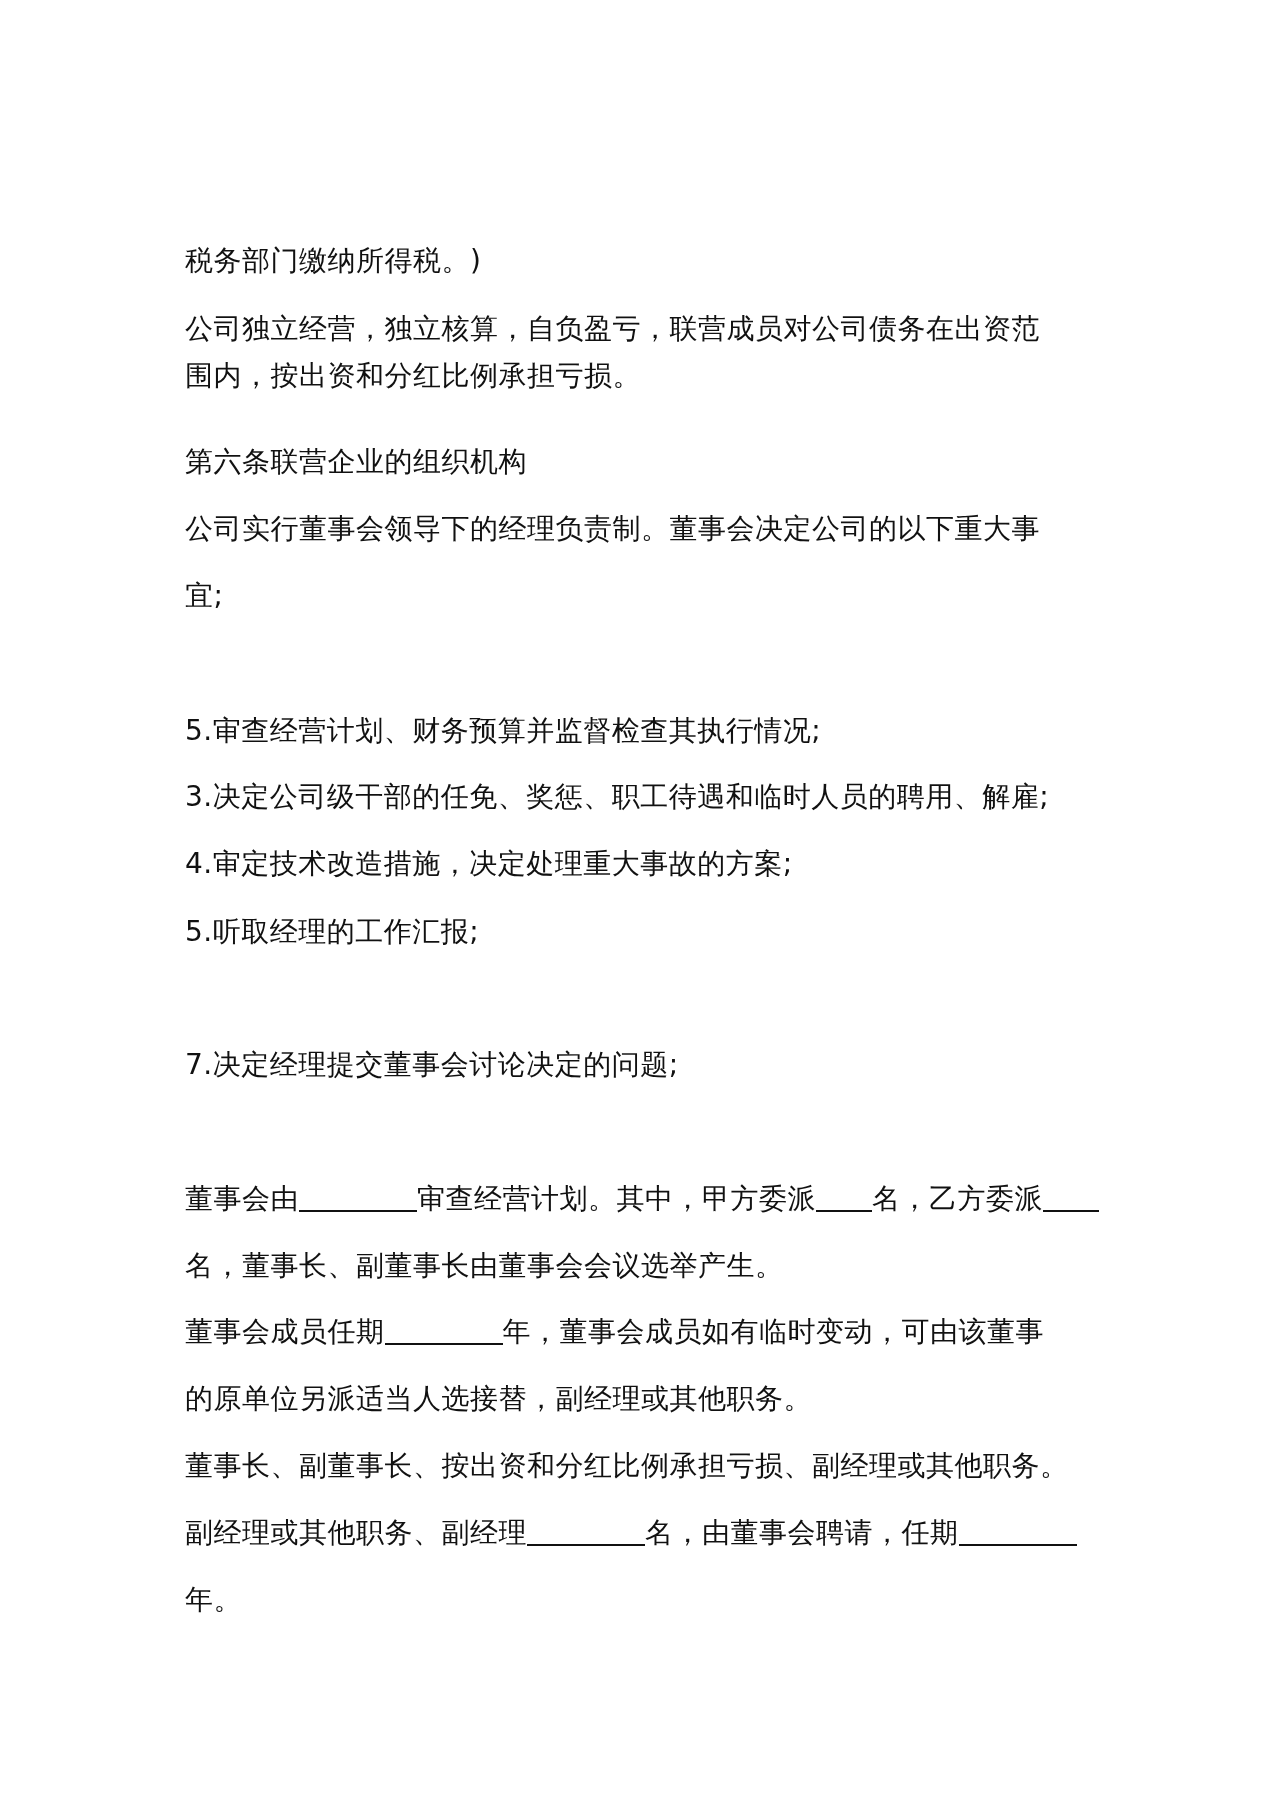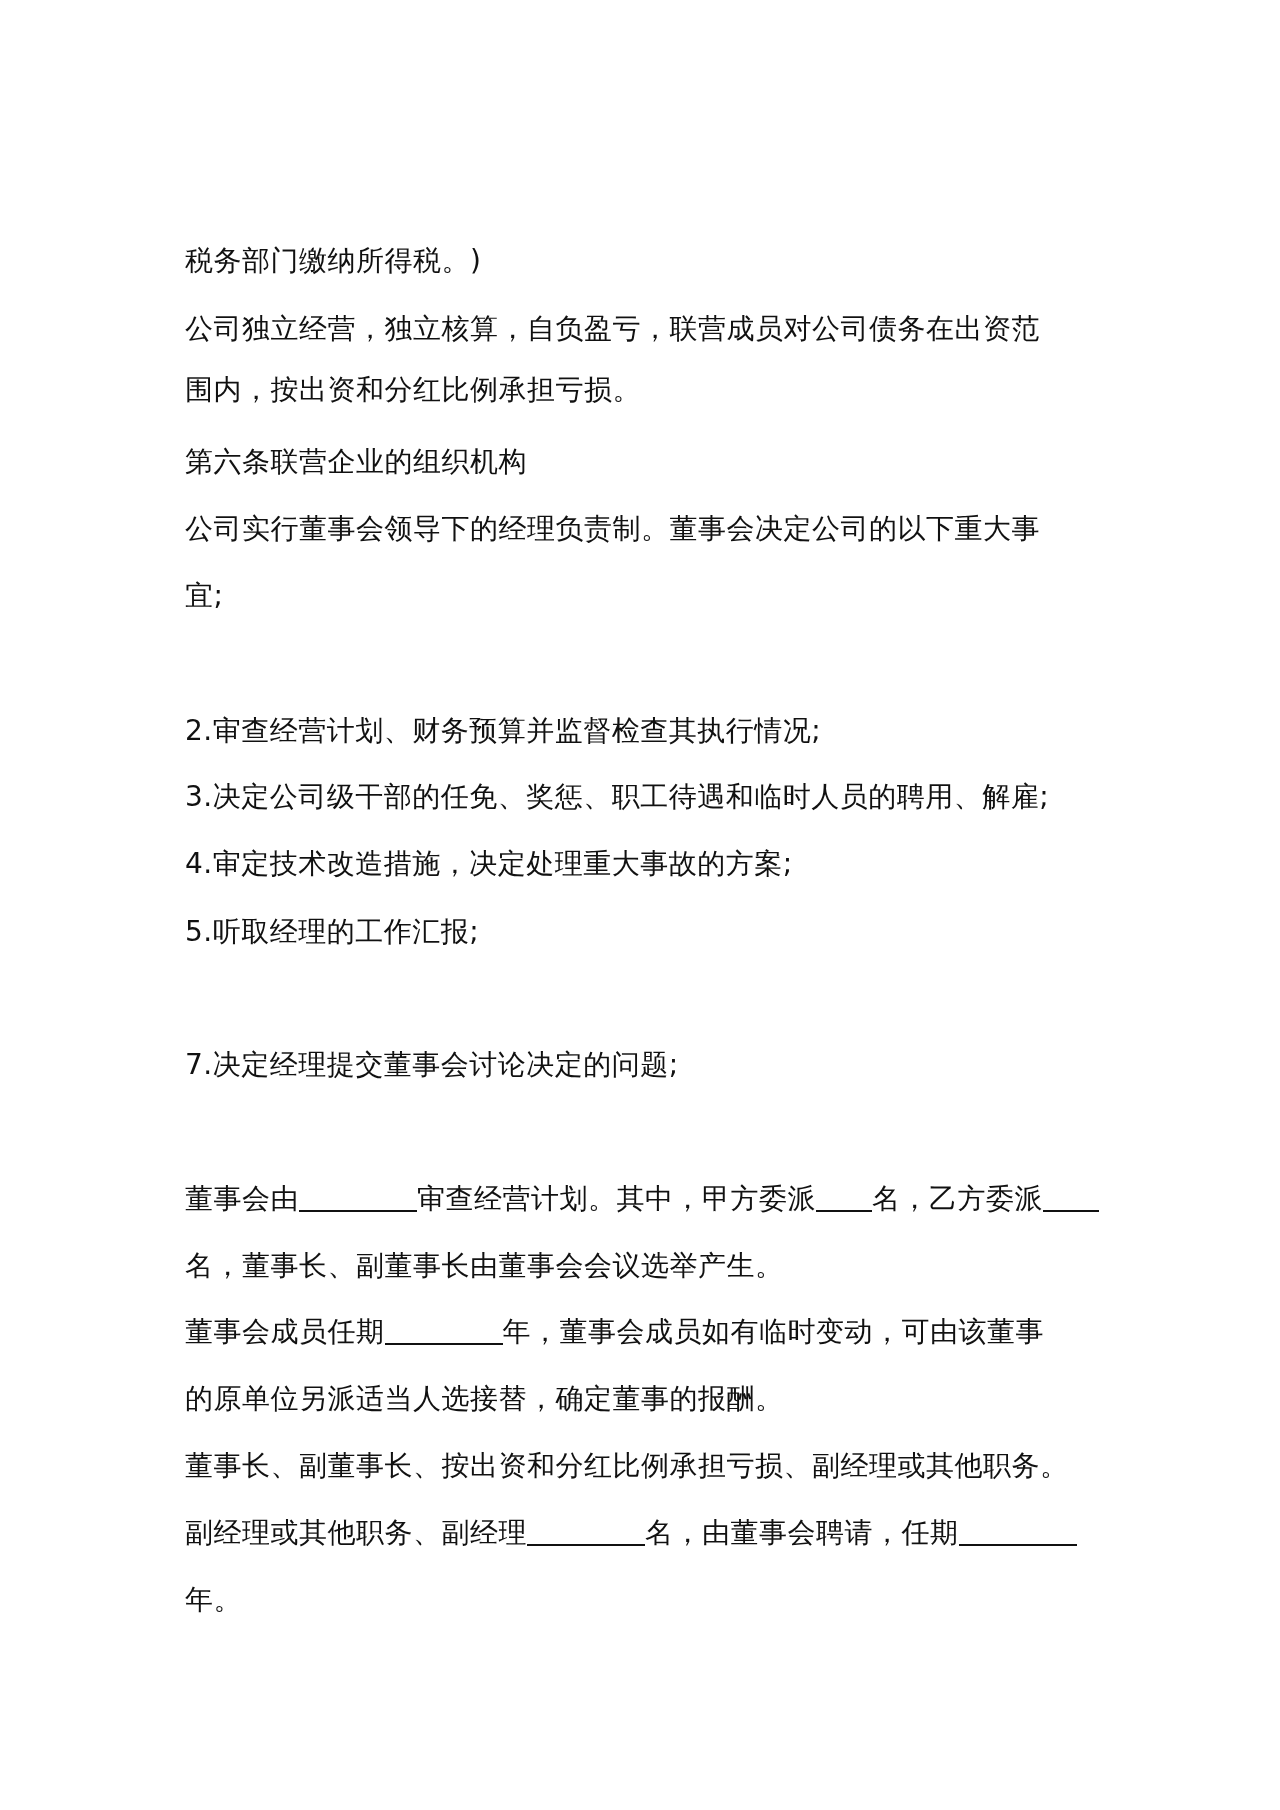--- a/index.html
+++ b/index.html
@@ -11,39 +11,39 @@
   .blank { display: inline-block; border-bottom: 2px solid #111; height: 28px; vertical-align: -4px; }
   .b-long { width: 118px; }
   .b-short { width: 56px; }
 </style>
 </head>
 <body>
 
 <div class="page">
   <div class="line" style="top:197px">税务部门缴纳所得税。)</div>
   <div class="line" style="top:265px">公司独立经营，独立核算，自负盈亏，联营成员对公司债务在出资范</div>
-  <div class="line" style="top:326px">围内，按出资和分红比例承担亏损。</div>
+  <div class="line" style="top:312px">围内，按出资和分红比例承担亏损。</div>
   <div class="line" style="top:398px">第六条联营企业的组织机构</div>
   <div class="line" style="top:465px">公司实行董事会领导下的经理负责制。董事会决定公司的以下重大事</div>
   <div class="line" style="top:532px">宜;</div>
-  <div class="line" style="top:667px">2.审查经营计划、财务预算并监督检查其执行情况;</div>
+  <div class="line" style="top:667px">5.审查经营计划、财务预算并监督检查其执行情况;</div>
   <div class="line" style="top:733px">3.决定公司级干部的任免、奖惩、职工待遇和临时人员的聘用、解雇;</div>
   <div class="line" style="top:800px">4.审定技术改造措施，决定处理重大事故的方案;</div>
   <div class="line" style="top:868px">5.听取经理的工作汇报;</div>
   <div class="line" style="top:1001px">7.决定经理提交董事会讨论决定的问题;</div>
 
   <div class="line" style="top:1135px">
     <span>董事会由</span><span class="blank b-long"></span><span>审查经营计划。其中，甲方委派</span><span class="blank b-short"></span><span>名，乙方委派</span><span class="blank b-short"></span>
   </div>
   <div class="line" style="top:1202px">名，董事长、副董事长由董事会会议选举产生。</div>
 
   <div class="line" style="top:1268px">
     <span>董事会成员任期</span><span class="blank b-long"></span><span>年，董事会成员如有临时变动，可由该董事</span>
   </div>
-  <div class="line" style="top:1335px">的原单位另派适当人选接替，确定董事的报酬。</div>
+  <div class="line" style="top:1335px">的原单位另派适当人选接替，副经理或其他职务。</div>
 
   <div class="line" style="top:1402px">董事长、副董事长、按出资和分红比例承担亏损、副经理或其他职务。</div>
 
   <div class="line" style="top:1469px">
     <span>副经理或其他职务、副经理</span><span class="blank b-long"></span><span>名，由董事会聘请，任期</span><span class="blank b-long"></span>
   </div>
   <div class="line" style="top:1536px">年。</div>
 </div>
 
 </body></html>

